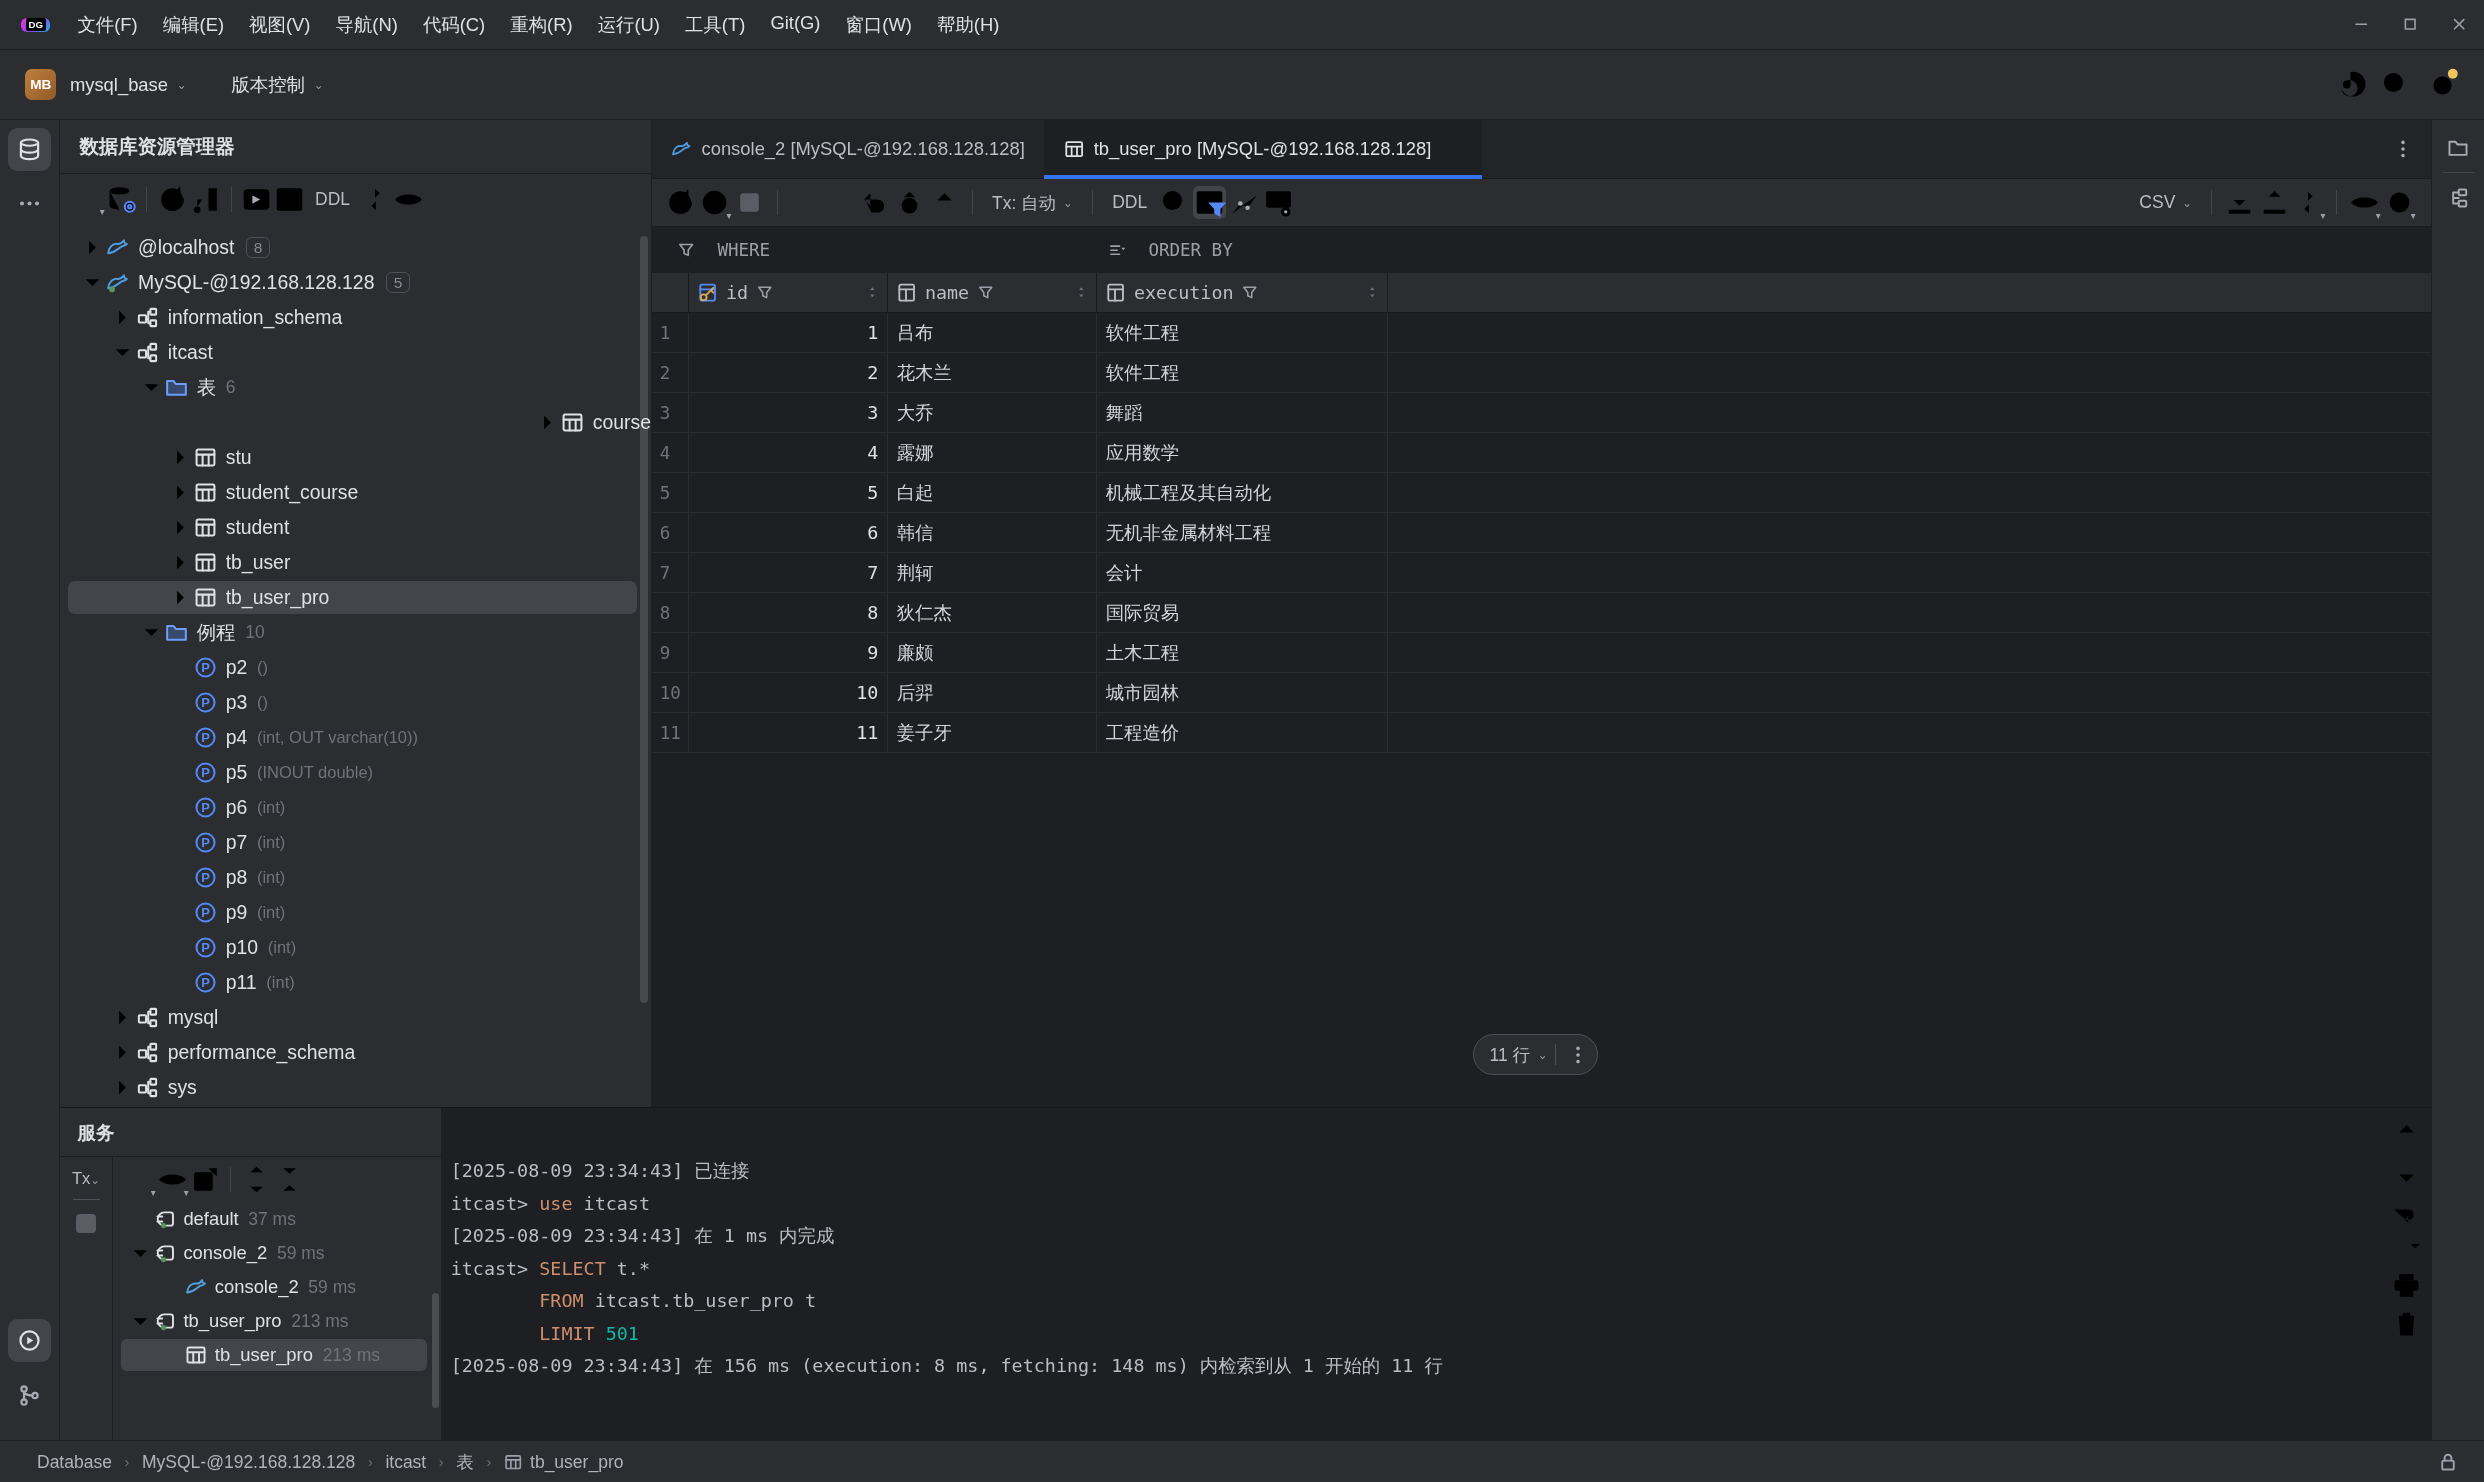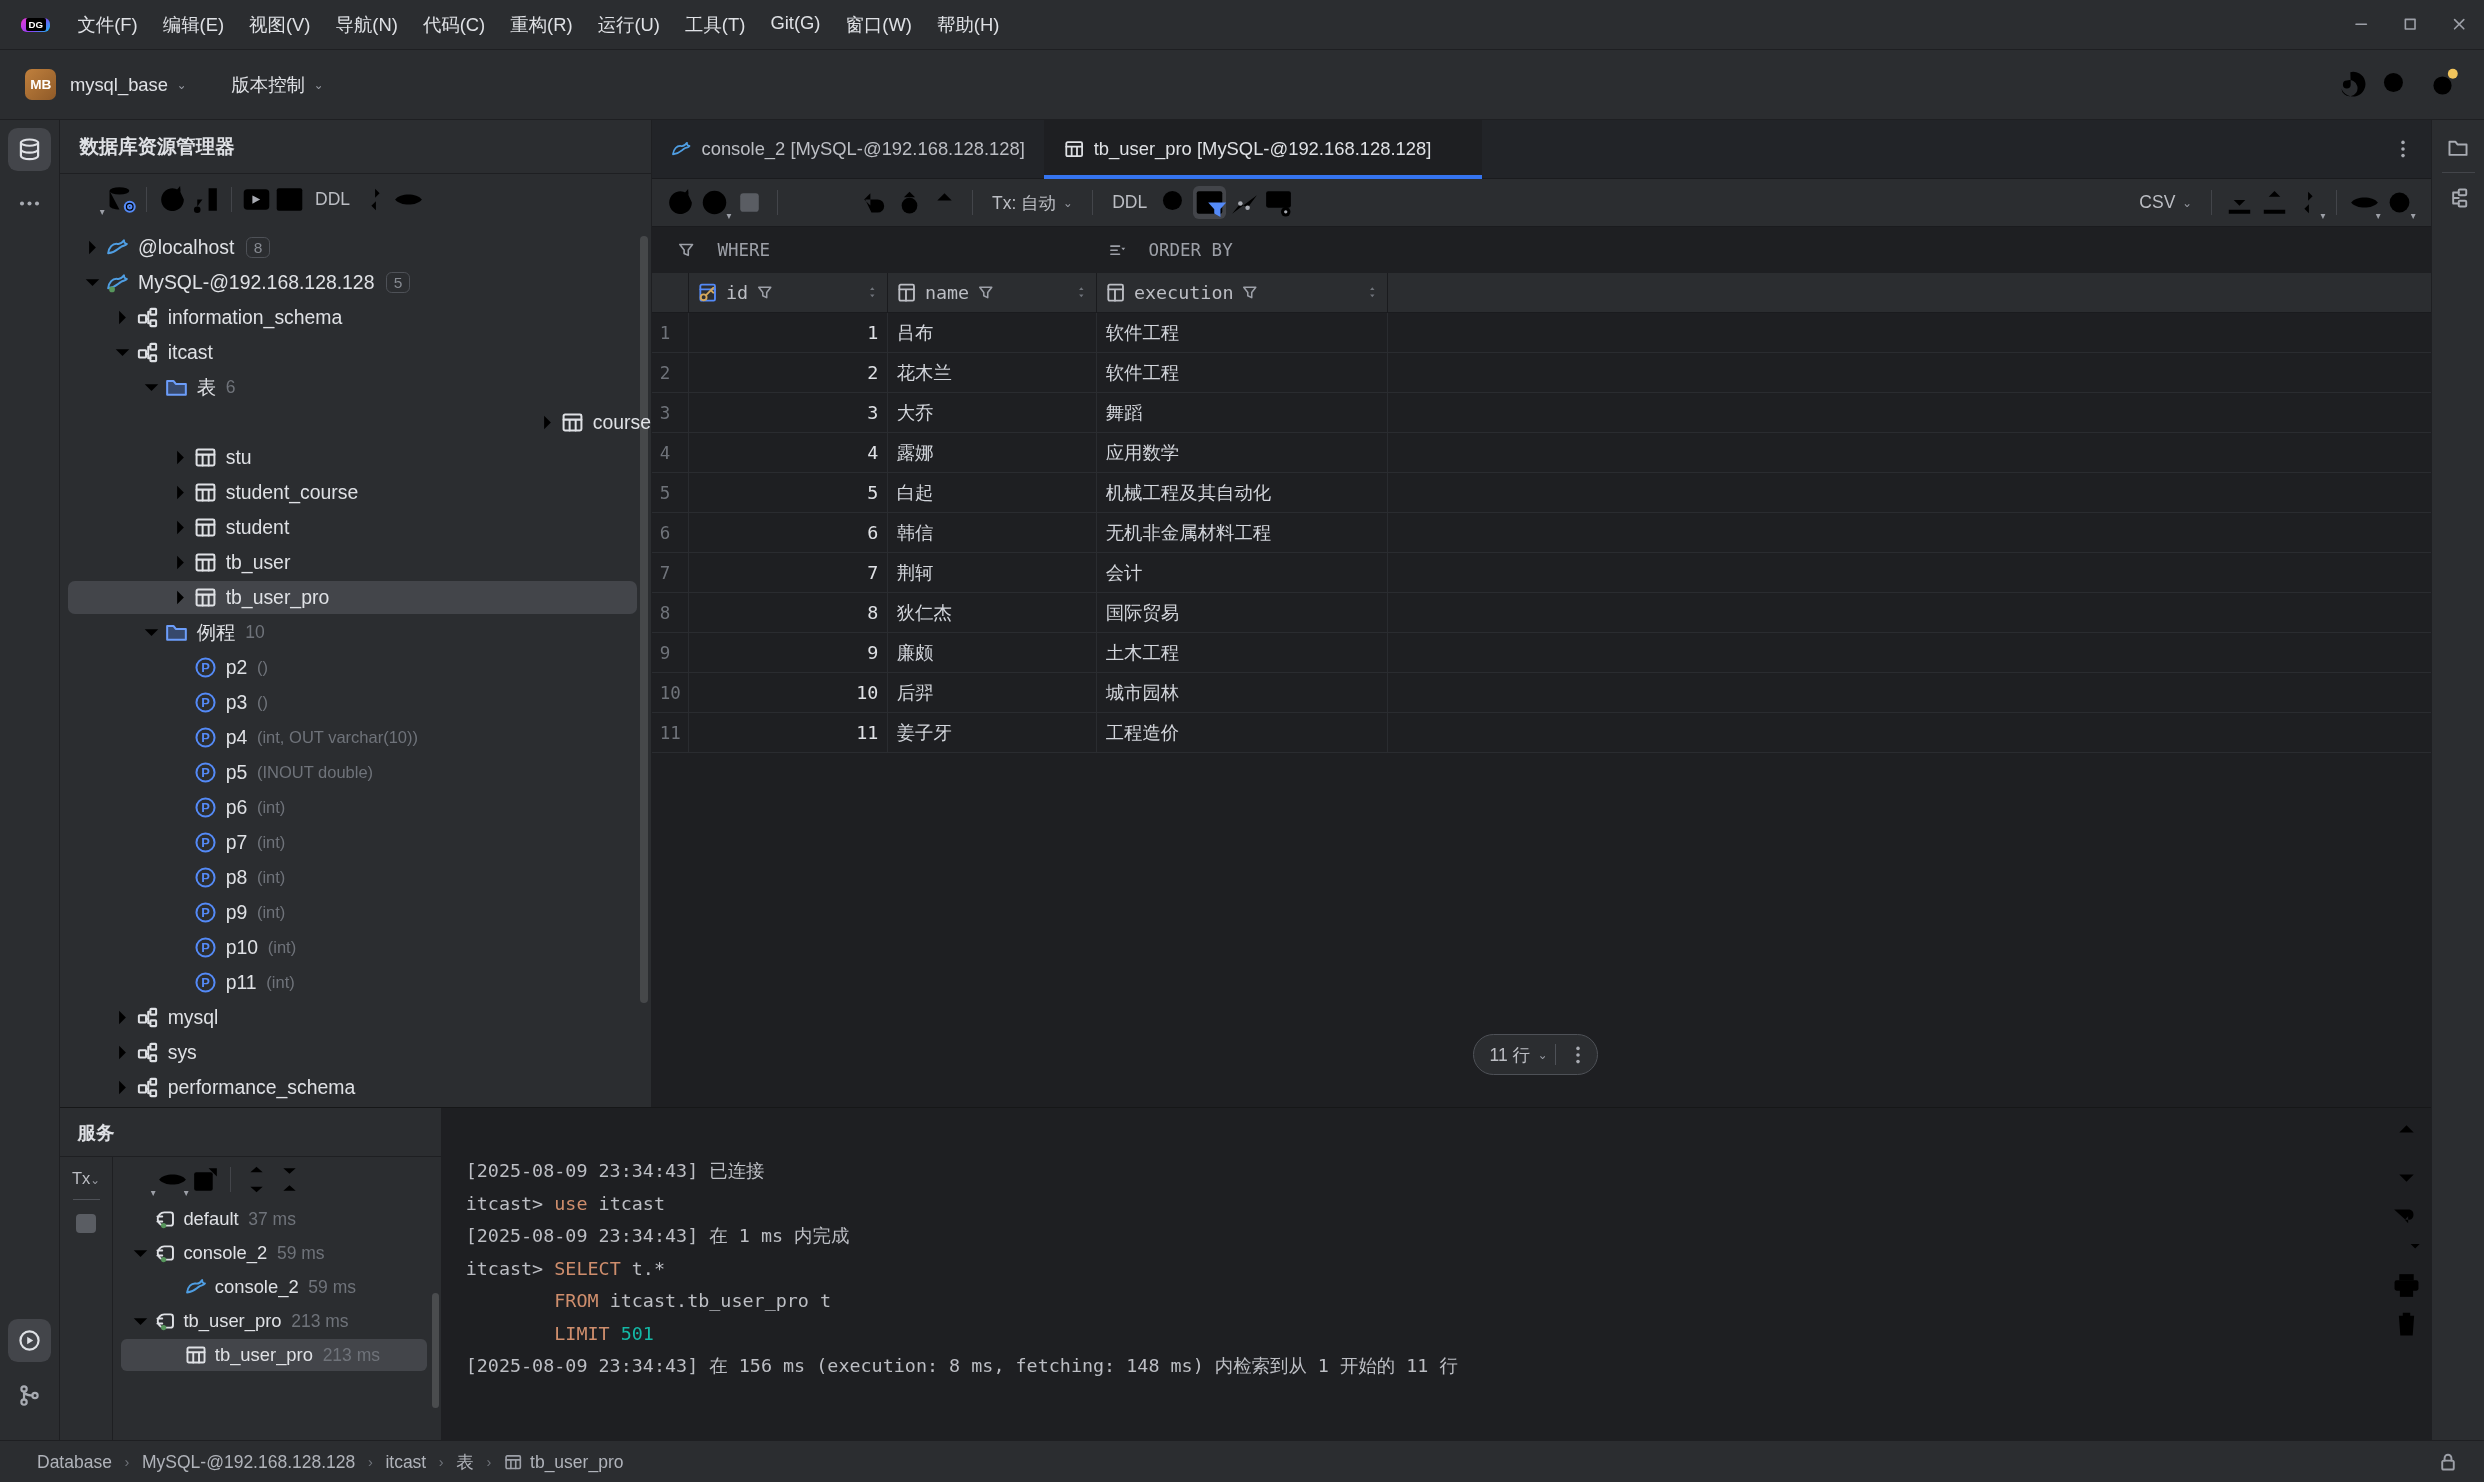--- a/index.html
+++ b/index.html
@@ -150,21 +150,21 @@
   .sv-tree { flex:1; font-size:18.4px; }
   .srow { height:34px; display:flex; align-items:center; position:relative; }
   .srow > * { position:relative; z-index:1; }
   .srow.sel::before { content:""; position:absolute; left:7.8px; right:13.6px; top:1px; bottom:1px;
                       background:#43454a; border-radius:5.8px; z-index:0; }
   .srow .titem-icon { width:22px; height:22px; margin-right:7.8px; }
   .stime { margin-left:9.7px; color:#6f737a; font-size:17.5px; }
   .sv-scroll { position:absolute; right:1.9px; top:136px; width:6.8px; height:115px;
                background:rgba(255,255,255,0.15); border-radius:3.9px; }
 
-  .console { flex:1; min-width:0; background:#1e1f22; display:flex;padding-left:15px; }
+  .console { flex:1; min-width:0; background:#1e1f22; display:flex; }
   .clines { flex:1; min-width:0; padding:47px 0 0 9.7px; overflow:hidden;
             font-family:"DejaVu Sans Mono","Liberation Mono",monospace; font-size:18.4px;
             line-height:32.5px; white-space:pre; }
   .seg-log { color:#bcbec4; } .seg-keyword { color:#cf8e6d; } .seg-number { color:#14b8a6; }
   .ctoolbar { width:50px; flex:0 0 50px; display:flex; flex-direction:column; align-items:center;
               padding-top:9.7px; }
   .ctoolbar .tbtn { margin-bottom:4.9px; }
 
   .rightstrip { width:53px; flex:0 0 53px; background:#2b2d30; border-left:1px solid #1e1f22;
                 display:flex; flex-direction:column; align-items:center; padding-top:11.6px; }
@@ -674,37 +674,37 @@
                   </svg>
                 </span>
                 <span class="icon titem-icon">
                   <svg viewBox="0 0 16 16">
                     <rect x="2" y="6.5" width="5" height="5" rx="0.5"></rect>
                     <rect x="10" y="2" width="4" height="4" rx="0.5"></rect>
                     <rect x="10" y="10" width="4" height="4" rx="0.5"></rect>
                     <path d="M7 9 H8.5 M8.5 4 V12 M8.5 4 H10 M8.5 12 H10"></path>
                   </svg>
                 </span>
-                <span class="tlabel">sys</span>
+                <span class="tlabel">performance_schema</span>
               </div>
               <div class="trow" style="padding-left: 49px;">
                 <span class="chev">
                   <svg viewBox="0 0 16 16">
                     <polyline points="6 4 10 8 6 12"></polyline>
                   </svg>
                 </span>
                 <span class="icon titem-icon">
                   <svg viewBox="0 0 16 16">
                     <rect x="2" y="6.5" width="5" height="5" rx="0.5"></rect>
                     <rect x="10" y="2" width="4" height="4" rx="0.5"></rect>
                     <rect x="10" y="10" width="4" height="4" rx="0.5"></rect>
                     <path d="M7 9 H8.5 M8.5 4 V12 M8.5 4 H10 M8.5 12 H10"></path>
                   </svg>
                 </span>
-                <span class="tlabel">performance_schema</span>
+                <span class="tlabel">sys</span>
               </div>
             </div>
           <div class="exp-scroll"></div>
         </aside>
 
         <section class="editor">
           <div class="tabbar">
             <div style="display:flex">
                 <div class="tab">
                   <span class="icon ">

